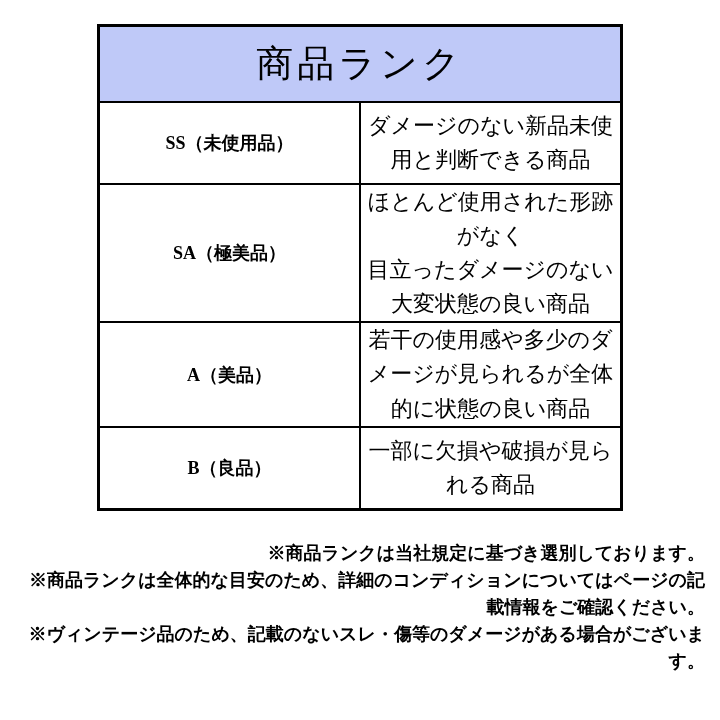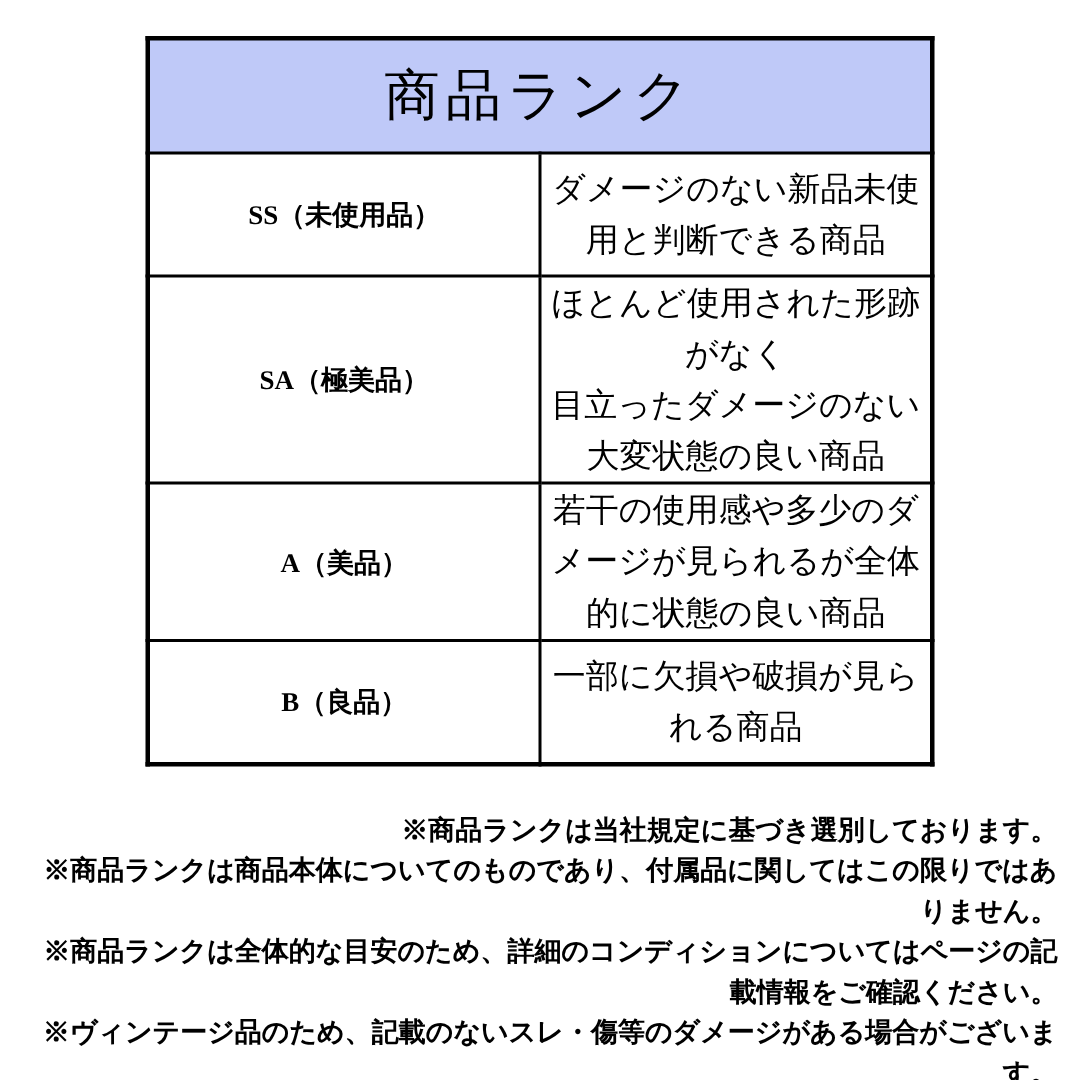--- a/index.html
+++ b/index.html
@@ -117,19 +117,18 @@
         <td class="rank-cell">B（良品）</td>
         <td class="desc-cell">
           <div class="desc-inner">一部に欠損や破損が見られる商品</div>
         </td>
       </tr>
     </tbody>
   </table>
 
   <div class="notes">
     <div class="note-line">※商品ランクは当社規定に基づき選別しております。</div>
-    <div class="note-line">※商品ランクは商品本体についてのものであり、付属品に関してはこの限りではありません。</div>
     <div class="note-line">※商品ランクは全体的な目安のため、詳細のコンディションについてはページの記載情報をご確認ください。</div>
     <div class="note-line">※ヴィンテージ品のため、記載のないスレ・傷等のダメージがある場合がございます。</div>
 
   </div>
 
 </div>
 
 </body></html>

